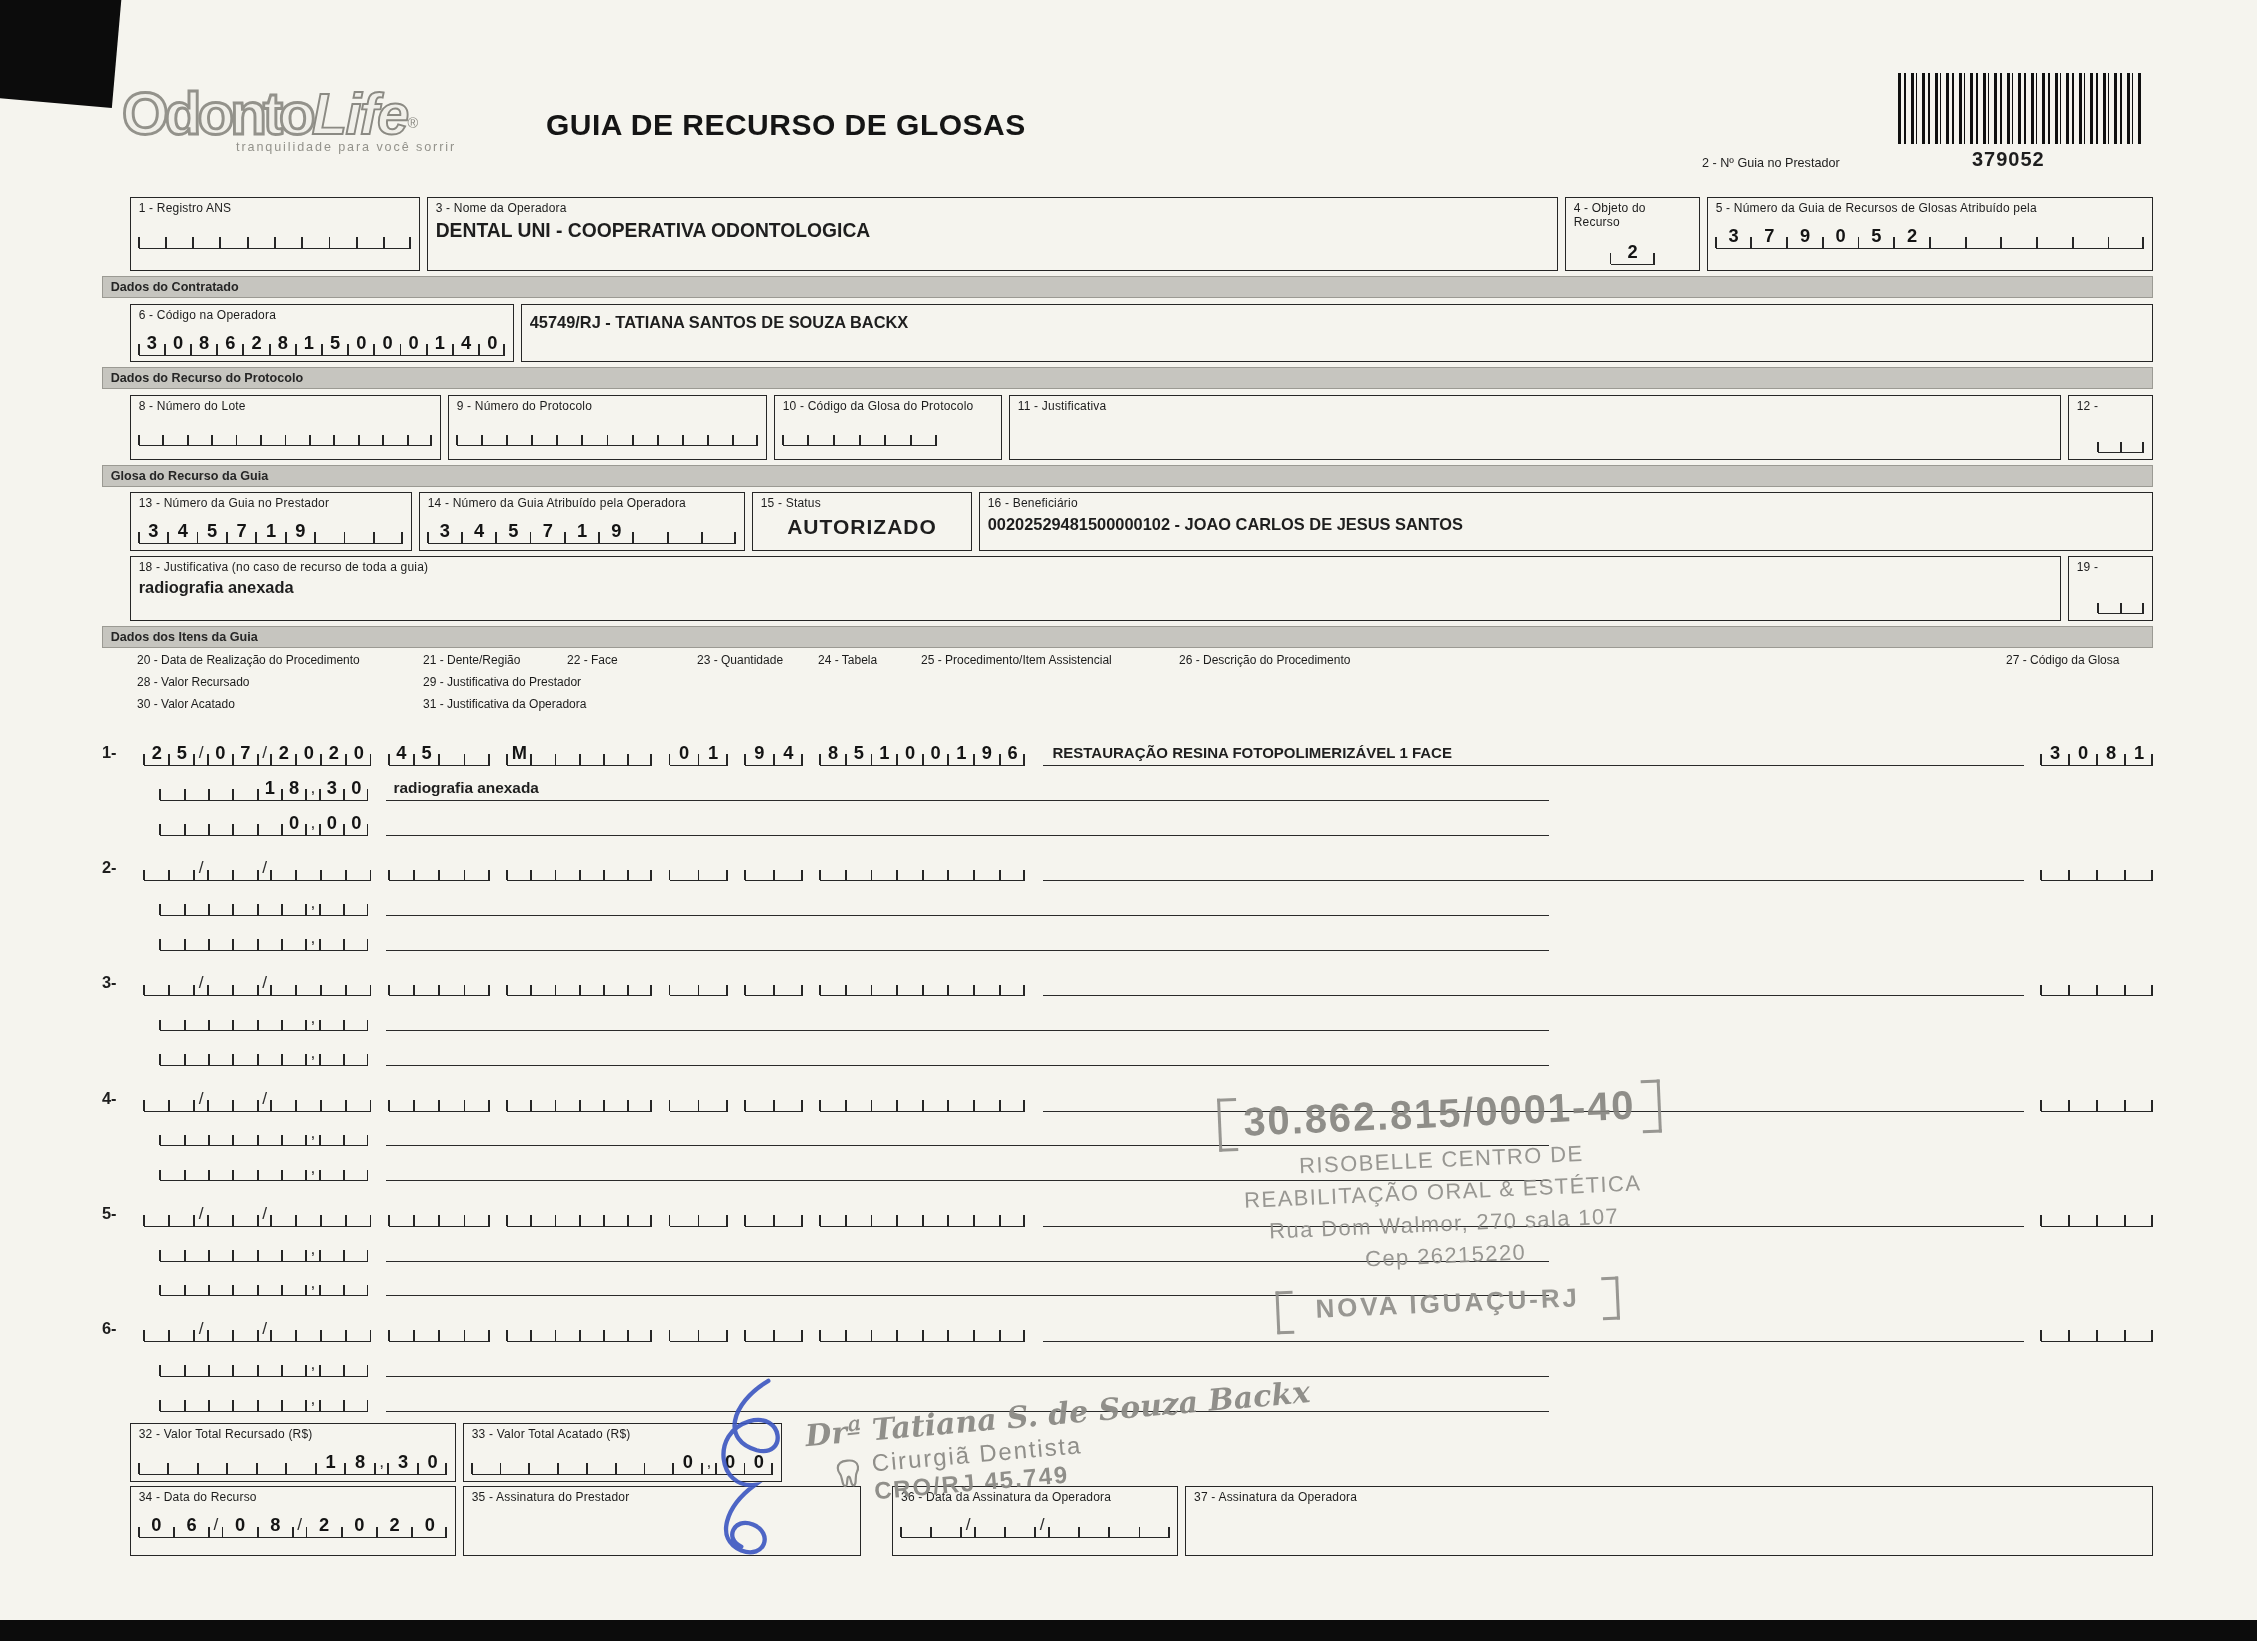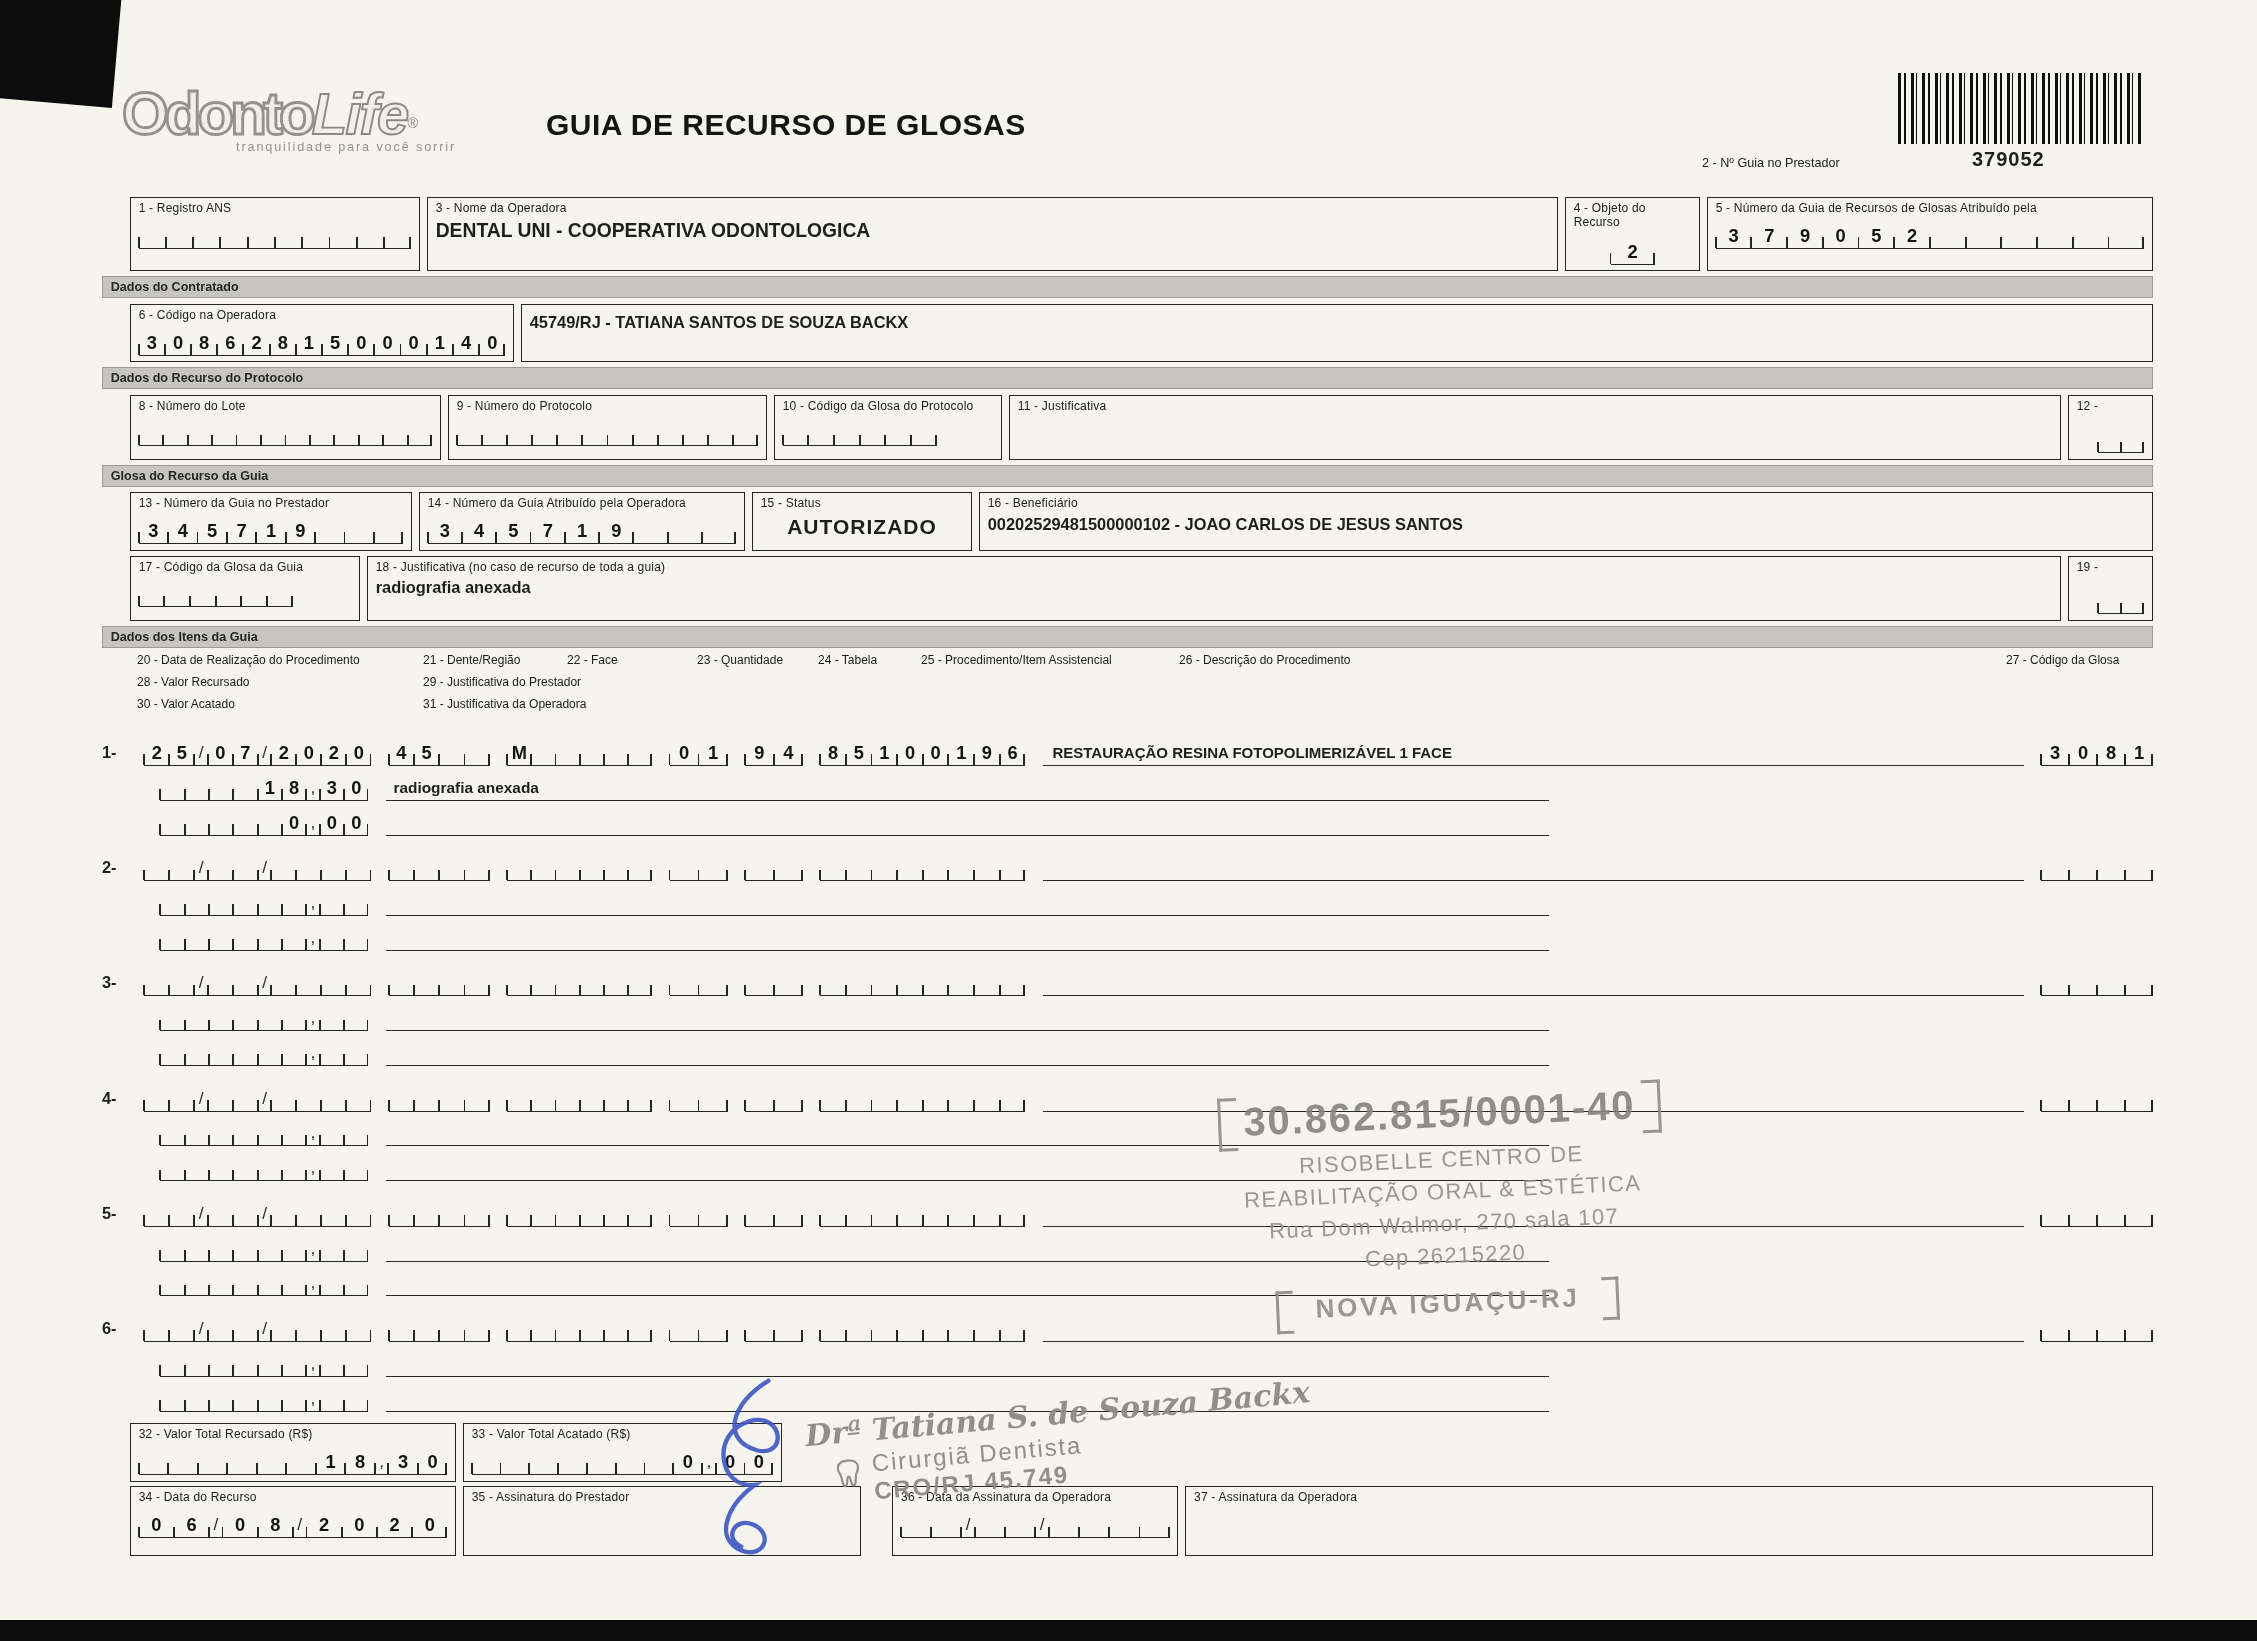--- a/index.html
+++ b/index.html
@@ -271,31 +271,20 @@
         <span class="lbl">15 - Status</span>
         <span class="val center">AUTORIZADO</span>
       </div>
       <div class="box" style="flex:1">
         <span class="lbl">16 - Beneficiário</span>
         <span class="val small">00202529481500000102 - JOAO CARLOS DE JESUS SANTOS</span>
       </div>
     </div>
 
     <div class="row">
-      <div class="box" style="width:230px">
-        <span class="lbl">17 - Código da Glosa da Guia</span>
-        <div class="comb" style="width:154px">
-            <span class="cc"></span>
-            <span class="cc"></span>
-            <span class="cc"></span>
-            <span class="cc"></span>
-            <span class="cc"></span>
-            <span class="cc"></span>
-          </div>
-      </div>
       <div class="box" style="flex:1">
         <span class="lbl">18 - Justificativa (no caso de recurso de toda a guia)</span>
         <span class="val small">radiografia anexada</span>
       </div>
       <div class="box" style="width:85px">
         <span class="lbl">19 -</span>
         <div class="comb tiny">
             <span class="cc"></span>
             <span class="cc"></span>
           </div>

